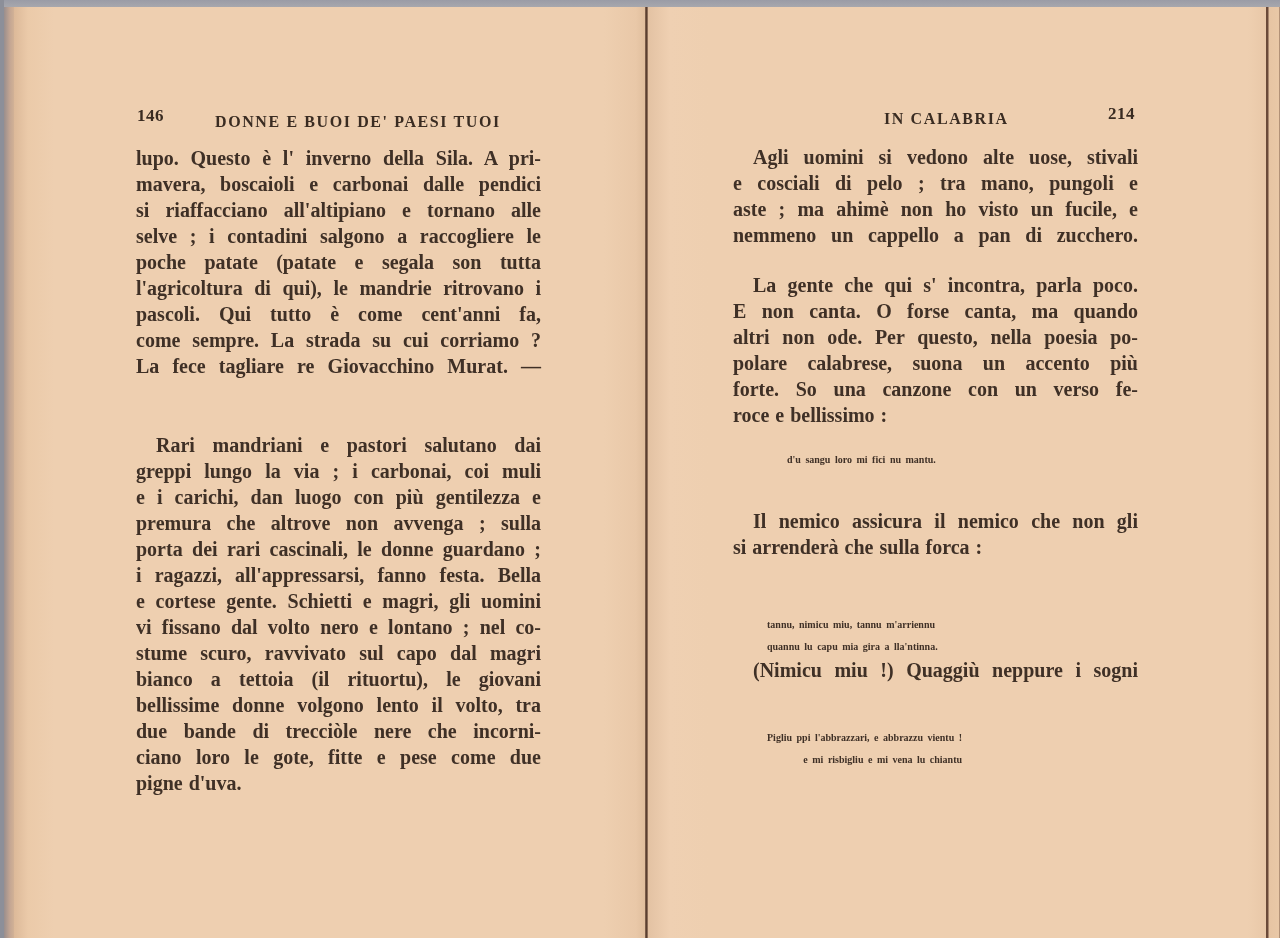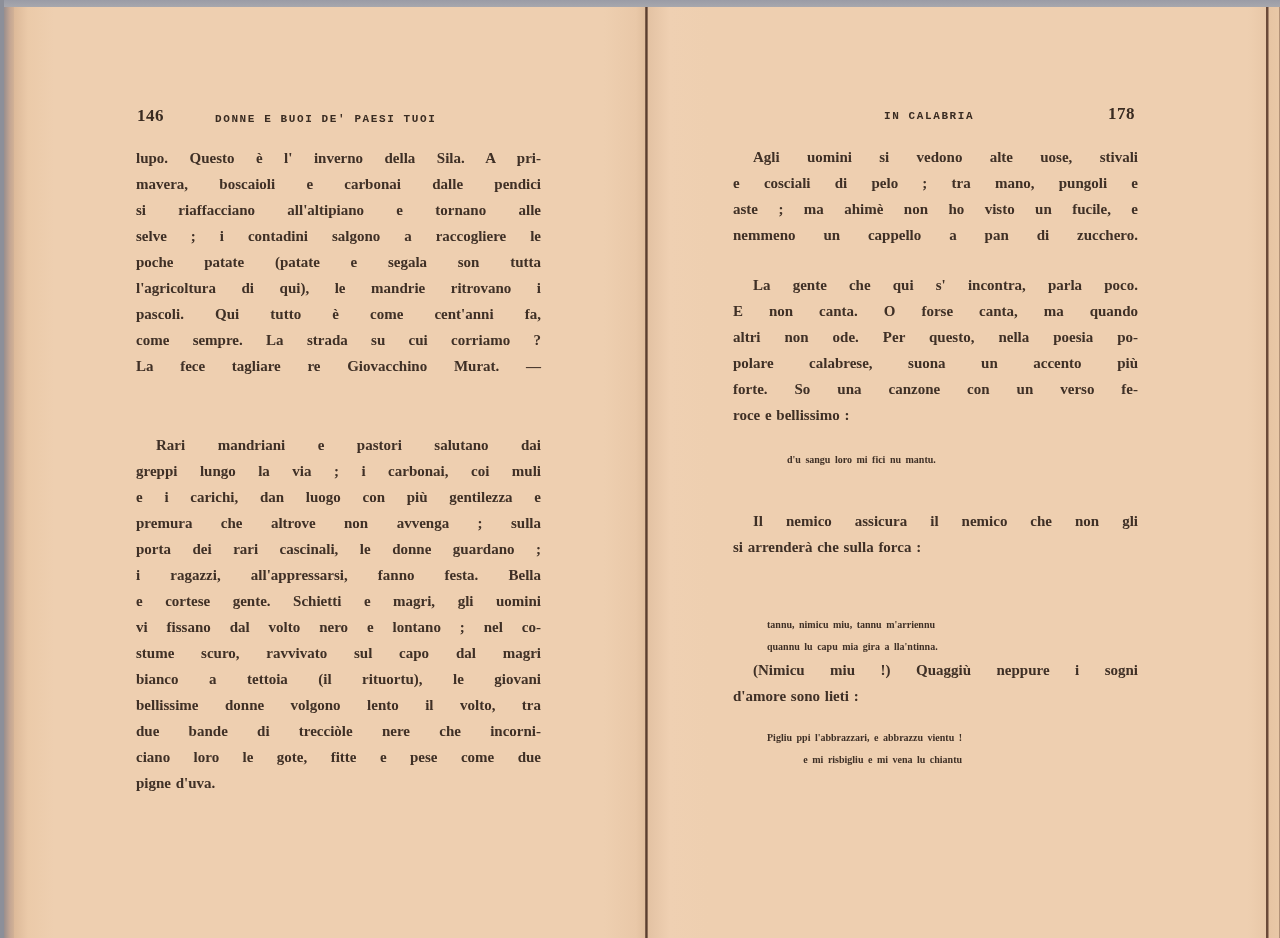--- a/index.html
+++ b/index.html
@@ -65,29 +65,28 @@
       top: 106px;
       font-size: 15px;
       letter-spacing: 0.5px;
       color: #3a2c22;
     }
     .folio {
       font-size: 17px;
       font-weight: bold;
     }
     .title-caps {
-      font-size: 11px;
+      font-size: 16px;
       font-weight: bold;
       letter-spacing: 1.6px;
-      font-family: Liberation Mono, monospace;
     }
 
     .text-block {
       position: absolute;
-      font-size: 15px;
+      font-size: 20px;
       line-height: 26px;
       text-align: justify;
       text-align-last: justify;
       font-weight: bold;
       color: #3f3026;
     }
     .text-block .line {
       display: block;
       white-space: nowrap;
       text-align: justify;
@@ -153,21 +152,21 @@
     <span class="line">stume scuro, ravvivato sul capo dal magri</span>
     <span class="line">bianco a tettoia (il rituortu), le giovani</span>
     <span class="line">bellissime donne volgono lento il volto, tra</span>
     <span class="line">due bande di trecciòle nere che incorni-</span>
     <span class="line">ciano loro le gote, fitte e pese come due</span>
     <span class="line last">pigne d'uva.</span>
   </div>
 
   <div class="running-head title-caps" style="left:880px; top:110px;">IN CALABRIA</div>
   <div class="running-head" style="left:1104px; top:104px;">
-    <span class="folio">178</span>
+    <span class="folio">214</span>
   </div>
 
   <div class="text-block" style="left:729px; top:144px; width:405px;">
     <span class="line indent">Agli uomini si vedono alte uose, stivali</span>
     <span class="line">e cosciali di pelo ; tra mano, pungoli e</span>
     <span class="line">aste ; ma ahimè non ho visto un fucile, e</span>
     <span class="line">nemmeno un cappello a pan di zucchero.</span>
   </div>
 
   <div class="text-block" style="left:729px; top:272px; width:405px;">
@@ -188,20 +187,19 @@
     <span class="line last">si arrenderà che sulla forca :</span>
   </div>
 
   <div class="verse" style="left:763px; top:578px;margin-top:36px;">
     <span class="vline">tannu, nimicu miu, tannu m'arriennu</span>
     <span class="vline">quannu lu capu mia gira a lla'ntinna.</span>
   </div>
 
   <div class="text-block" style="left:729px; top:657px; width:405px;">
     <span class="line indent">(Nimicu miu !) Quaggiù neppure i sogni</span>
-    <span class="line last">d'amore sono lieti :</span>
   </div>
 
   <div class="verse" style="left:763px; top:727px;text-align:right;">
     <span class="vline">Pigliu ppi l'abbrazzari, e abbrazzu vientu !</span>
     <span class="vline">e mi risbigliu e mi vena lu chiantu</span>
   </div>
 </div>
 
 </body></html>

